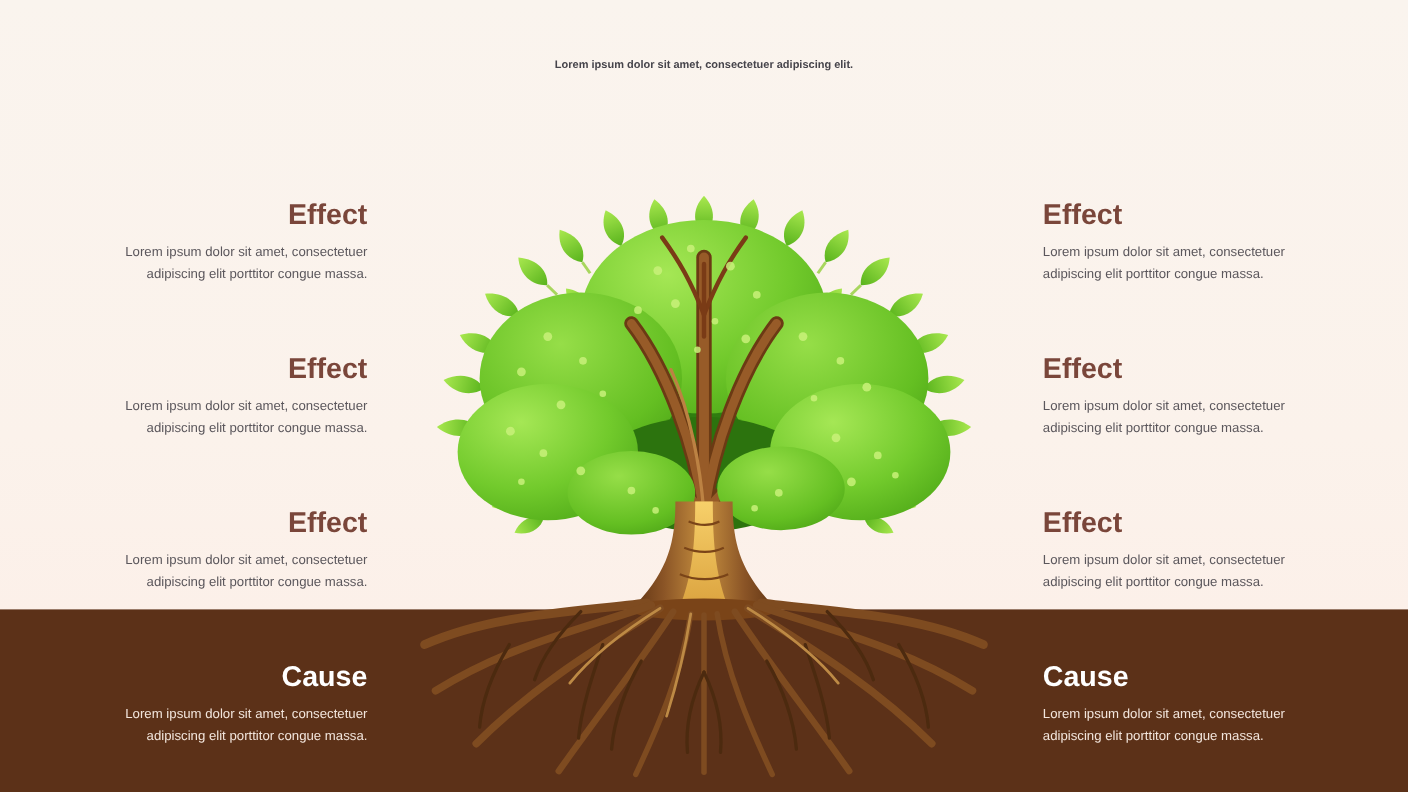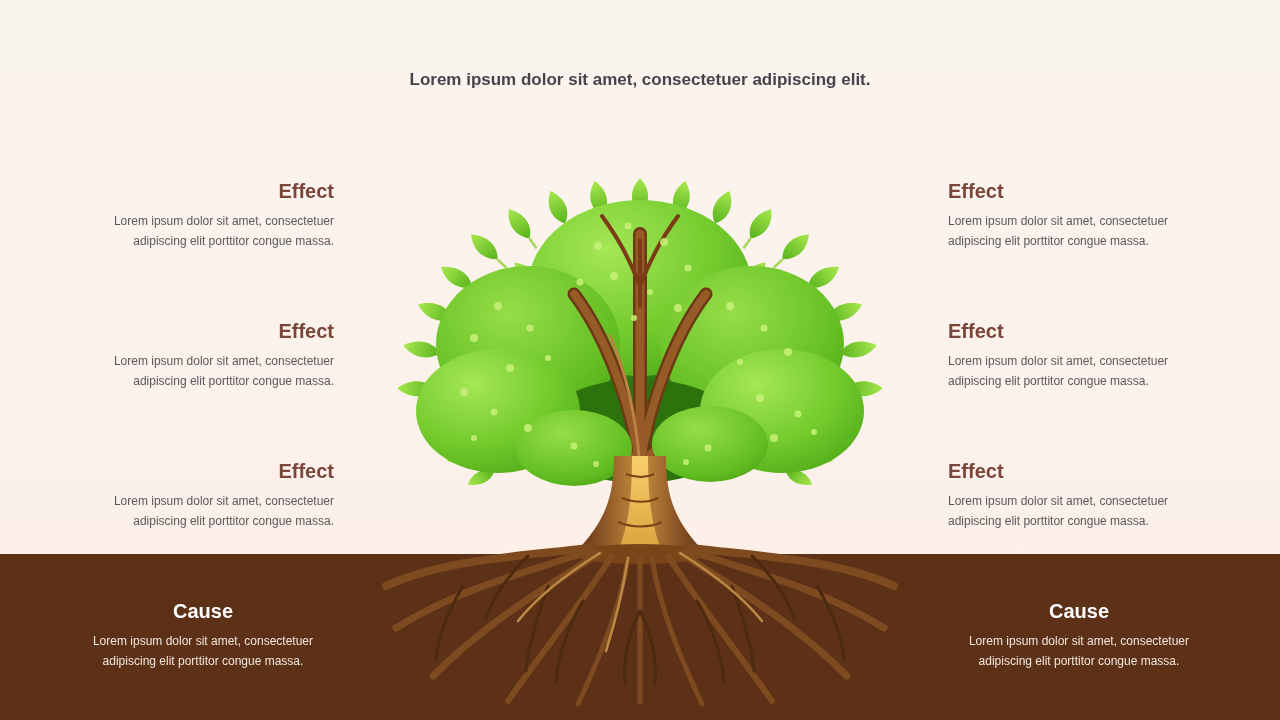--- a/index.html
+++ b/index.html
@@ -10,31 +10,31 @@
     background:linear-gradient(180deg,#faf4ee 0%,#fbf2eb 55%,#fdeee7 100%);
   }
   .soil {
     position:absolute; left:0; top:554px; width:1280px; height:166px;
     background:#5c3118;
   }
   .title-wrap { position:absolute; left:0; top:46px; width:1280px; text-align:center; }
   .title { font-size:40px; letter-spacing:-0.5px; line-height:46px; }
   .title .accent { color:#5c3122; font-weight:700; }
   .title .rest { color:#26252c; font-weight:400; }
-  .subtitle { margin-top:24px; font-size:17px; font-weight:700; color:#46444b; }
+  .subtitle { margin-top:8px; font-size:10px; font-weight:700; color:#46444b; }
 
   .block { position:absolute; width:262px; }
-  .block h3 { font-size:20px; font-weight:600; color:#7a463a; margin-bottom:8px; }
+  .block h3 { font-size:26px; font-weight:600; color:#7a463a; margin-bottom:8px; }
   .block p { font-size:12px; line-height:20px; color:#5b575c; }
   .align-r { text-align:right; }
   .align-l { text-align:left; }
   .lcol { left:72px; }
   .rcol { left:948px; }
   .row1 { top:180px; } .row2 { top:320px; } .row3 { top:460px; }
-  .rowC { top:600px;text-align:center; }
+  .rowC { top:600px; }
   .cause h3 { color:#ffffff; }
   .cause p { color:#f2e5dc; }
 
   .tree { position:absolute; left:378px; top:156px; width:524px; height:564px; }
 </style>
 </head>
 <body>
 
 <div class="slide">
 

